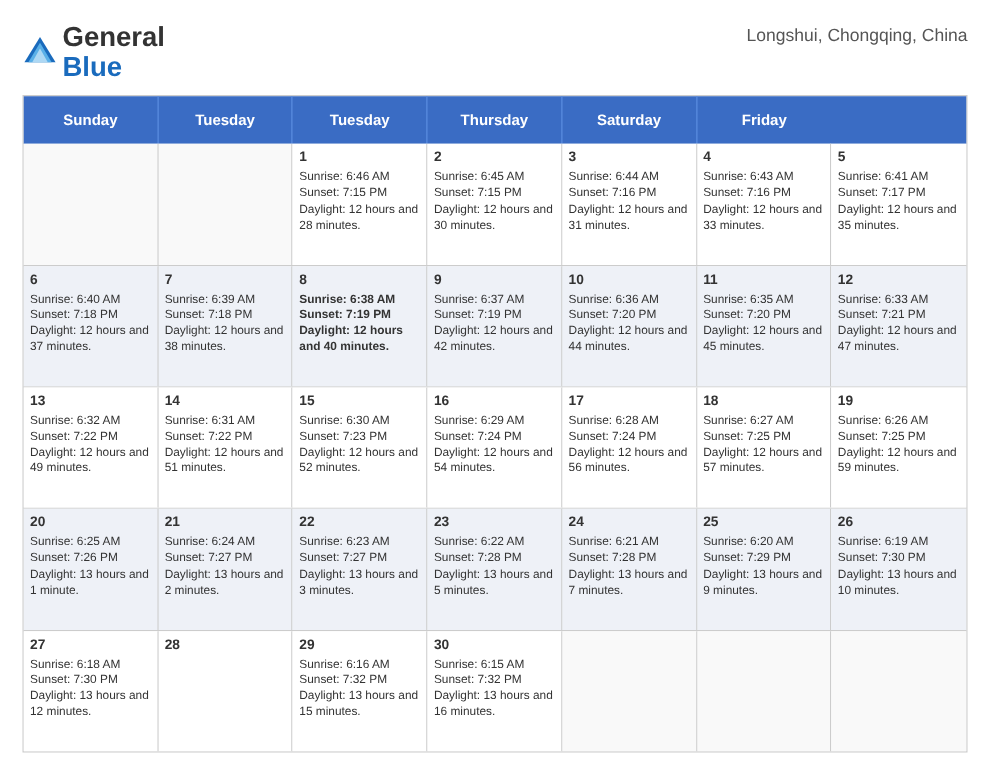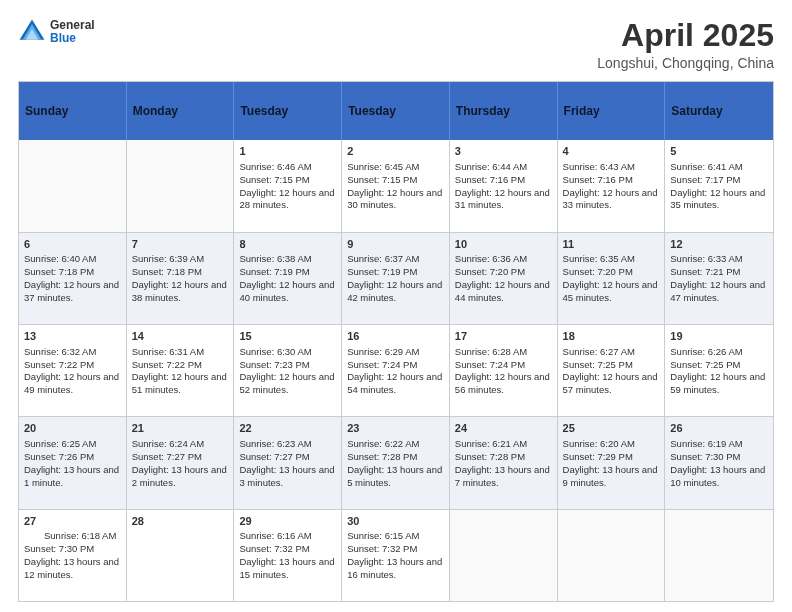--- a/index.html
+++ b/index.html
@@ -22,21 +22,21 @@
       justify-content: space-between;
       align-items: flex-start;
       margin-bottom: 10px;
     }
     .logo {
       display: flex;
       align-items: center;
       gap: 4px;
     }
     .logo-text {
-      font-size: 12px;
+      font-size: 22px;
       font-weight: bold;
       line-height: 1.1;
     }
     .logo-general { color: #333; }
     .logo-blue { color: #1a6bbd; }
     .logo-icon {
       width: 28px;
       height: 28px;
     }
     .title-block {
@@ -58,25 +58,25 @@
       display: flex;
       flex-direction: column;
       border: 1px solid #ccc;
     }
     .cal-header {
       display: grid;
       grid-template-columns: repeat(7, 1fr);
       background: #3a6cc4;
     }
     .cal-header-cell {
-      color: #0f172a;
+      color: #ffffff;
       font-size: 12px;
       font-weight: bold;
-      padding: 22px 6px;
-      text-align: left;
+      padding: 12px 6px;
+      text-align: center;
       border-right: 1px solid #5a8ce0;
     }
     .cal-header-cell:last-child { border-right: none; }
     .cal-body {
       flex: 1;
       display: flex;
       flex-direction: column;
     }
     .cal-row {
       display: grid;
@@ -117,34 +117,32 @@
         <polygon points="18,2 34,28 2,28" fill="#1a6bbd"></polygon>
         <polygon points="18,8 30,28 6,28" fill="#5ab0e8"></polygon>
         <polygon points="18,14 26,28 10,28" fill="#fff" opacity="0.5"></polygon>
       </svg>
       <div class="logo-text">
         <span class="logo-general">General</span><br>
         <span class="logo-blue">Blue</span>
       </div>
     </div>
     <div class="title-block">
-      <div class="month-title">April 2025</div>
       <div class="location">Longshui, Chongqing, China</div>
     </div>
   </div>
 
   <div class="calendar">
     <div class="cal-header">
       <div class="cal-header-cell">Sunday</div>
-      <div class="cal-header-cell">Monday</div>
       <div class="cal-header-cell">Tuesday</div>
       <div class="cal-header-cell">Tuesday</div>
       <div class="cal-header-cell">Thursday</div>
+      <div class="cal-header-cell">Saturday</div>
       <div class="cal-header-cell">Friday</div>
-      <div class="cal-header-cell">Saturday</div>
     </div>
     <div class="cal-body" id="cal-body">
     <div class="cal-row">
           <div class="cal-cell empty"></div>
           <div class="cal-cell empty"></div>
           <div class="cal-cell"><span class="day-num">1</span><span style="white-space: pre-line;">Sunrise: 6:46 AM
 Sunset: 7:15 PM
 Daylight: 12 hours and 28 minutes.</span></div>
           <div class="cal-cell"><span class="day-num">2</span><span style="white-space: pre-line;">Sunrise: 6:45 AM
 Sunset: 7:15 PM
@@ -159,21 +157,21 @@
 Sunset: 7:17 PM
 Daylight: 12 hours and 35 minutes.</span></div>
         </div>
         <div class="cal-row">
           <div class="cal-cell"><span class="day-num">6</span><span style="white-space: pre-line;">Sunrise: 6:40 AM
 Sunset: 7:18 PM
 Daylight: 12 hours and 37 minutes.</span></div>
           <div class="cal-cell"><span class="day-num">7</span><span style="white-space: pre-line;">Sunrise: 6:39 AM
 Sunset: 7:18 PM
 Daylight: 12 hours and 38 minutes.</span></div>
-          <div class="cal-cell"><span class="day-num">8</span><span style="white-space: pre-line;">Sunrise: 6:38 AM
+          <div class="cal-cell"><span class="day-num">8</span><span style="white-space: pre-line; font-weight: bold;">Sunrise: 6:38 AM
 Sunset: 7:19 PM
 Daylight: 12 hours and 40 minutes.</span></div>
           <div class="cal-cell"><span class="day-num">9</span><span style="white-space: pre-line;">Sunrise: 6:37 AM
 Sunset: 7:19 PM
 Daylight: 12 hours and 42 minutes.</span></div>
           <div class="cal-cell"><span class="day-num">10</span><span style="white-space: pre-line;">Sunrise: 6:36 AM
 Sunset: 7:20 PM
 Daylight: 12 hours and 44 minutes.</span></div>
           <div class="cal-cell"><span class="day-num">11</span><span style="white-space: pre-line;">Sunrise: 6:35 AM
 Sunset: 7:20 PM
@@ -222,21 +220,21 @@
 Sunset: 7:28 PM
 Daylight: 13 hours and 7 minutes.</span></div>
           <div class="cal-cell"><span class="day-num">25</span><span style="white-space: pre-line;">Sunrise: 6:20 AM
 Sunset: 7:29 PM
 Daylight: 13 hours and 9 minutes.</span></div>
           <div class="cal-cell"><span class="day-num">26</span><span style="white-space: pre-line;">Sunrise: 6:19 AM
 Sunset: 7:30 PM
 Daylight: 13 hours and 10 minutes.</span></div>
         </div>
         <div class="cal-row">
-          <div class="cal-cell"><span class="day-num">27</span><span style="white-space: pre-line; margin-left: 20px;">Sunrise: 6:18 AM
+          <div class="cal-cell"><span class="day-num">27</span><span style="white-space: pre-line;">Sunrise: 6:18 AM
 Sunset: 7:30 PM
 Daylight: 13 hours and 12 minutes.</span></div>
           <div class="cal-cell"><span class="day-num">28</span></div>
           <div class="cal-cell"><span class="day-num">29</span><span style="white-space: pre-line;">Sunrise: 6:16 AM
 Sunset: 7:32 PM
 Daylight: 13 hours and 15 minutes.</span></div>
           <div class="cal-cell"><span class="day-num">30</span><span style="white-space: pre-line; text-align: right;">Sunrise: 6:15 AM
 Sunset: 7:32 PM
 Daylight: 13 hours and 16 minutes.</span></div>
           <div class="cal-cell empty"></div>

